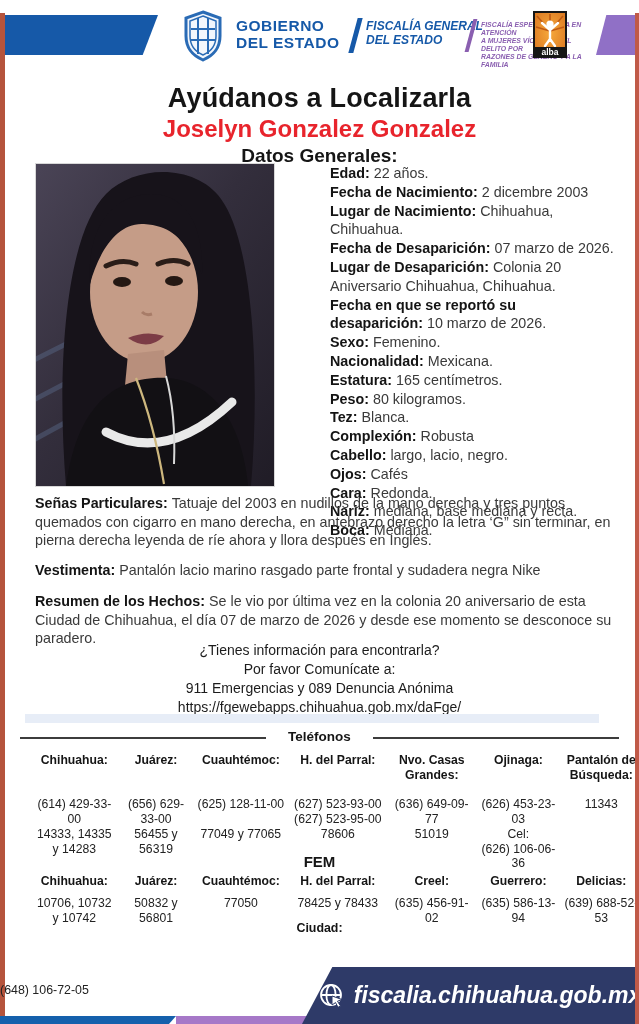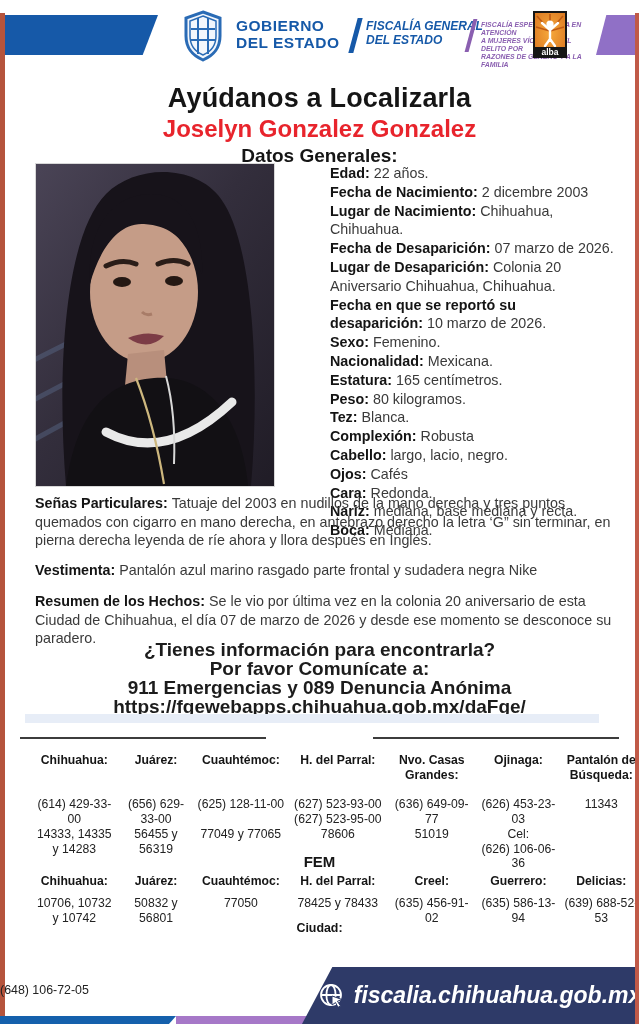--- a/index.html
+++ b/index.html
@@ -35,21 +35,21 @@
   .photo { position:absolute; left:35px; top:163px; width:240px; height:324px; background:#26222b; border:1px solid #d8d8d8; }
 
   
   .fields { position:absolute; left:330px; top:164px; width:294px; font-size:14.3px; line-height:18.8px; color:#3a3a3a; }
   .fields b, .para b, .contact b { color:#141414; margin-right:4px; }
 
   
   .para { position:absolute; left:35px; width:580px; font-size:14.3px; line-height:18.6px; color:#3a3a3a; }
 
   
-  .contact { position:absolute; left:0; width:100%; text-align:center; font-size:19px; font-weight:bold; line-height:18.5px; color:#1c1c1c; }
+  .contact { position:absolute; left:0; width:100%; text-align:center; font-size:14px; font-weight:normal; line-height:18.5px; color:#1c1c1c; }
 
   .lightbar { position:absolute; left:25px; top:714px; width:574px; height:9px; background:#e7edf7; }
 
   
   .tel-title { position:absolute; top:729px; width:100%; text-align:center; font-size:13.5px; font-weight:bold; color:#151515; }
   .rule { position:absolute; top:737px; height:2px; background:#3c3c3c; }
   .rule.l { left:20px;  width:246px; }
   .rule.r { left:373px; width:246px; }
   .tgrid { position:absolute; left:31px; width:610px; display:grid;
            grid-template-columns:14.2% 12.6% 15.2% 16.6% 14.2% 14.2% 13%; }
@@ -176,33 +176,34 @@
     <div><b>Ojos:</b><span>Cafés</span></div>
     <div><b>Cara:</b><span>Redonda.</span></div>
     <div><b>Nariz:</b><span>mediana, base mediana y recta.</span></div>
     <div><b>Boca:</b><span>Mediana.</span></div>
   </div>
 
   <div class="para" style="top:494px">
     <b>Señas Particulares:</b><span>Tatuaje del 2003 en nudillos de la mano derecha y tres puntos quemados con cigarro en mano derecha, en antebrazo derecho la letra ‘G” sin terminar, en pierna derecha leyenda de ríe ahora y llora después en Inglés.</span>
   </div>
   <div class="para" style="top:561px">
-    <b>Vestimenta:</b><span>Pantalón azul marino rasgado parte frontal y sudadera negra Nike</span>
+    <b>Vestimenta:</b><span>Pantalón lacio marino rasgado parte frontal y sudadera negra Nike</span>
   </div>
   <div class="para" style="top:592px">
     <b>Resumen de los Hechos:</b><span>Se le vio por última vez en la colonia 20 aniversario de esta Ciudad de Chihuahua, el día 07 de marzo de 2026 y desde ese momento se desconoce su paradero.</span>
   </div>
 
   <div class="contact" style="top:641px">¿Tienes información para encontrarla?</div>
   <div class="contact" style="top:660px">Por favor Comunícate a:</div>
   <div class="contact red" style="top:679px">911 Emergencias y 089 Denuncia Anónima</div>
   <div class="contact blue" style="top:698px">https://fgewebapps.chihuahua.gob.mx/daFge/</div>
 
   <div class="lightbar"></div>
 
+  <div class="tel-title">Teléfonos</div>
   <div class="rule l"></div>
   <div class="rule r"></div>
 
   <div class="tgrid" style="top:753px">
     <div class="tcell th">Chihuahua:</div>
     <div class="tcell th">Juárez:</div>
     <div class="tcell th">Cuauhtémoc:</div>
     <div class="tcell th">H. del Parral:</div>
     <div class="tcell th">Nvo. Casas Grandes:</div>
     <div class="tcell th">Ojinaga:</div>

